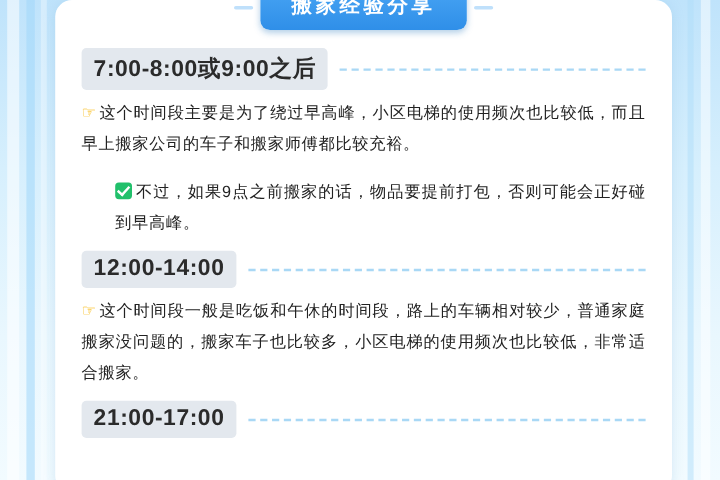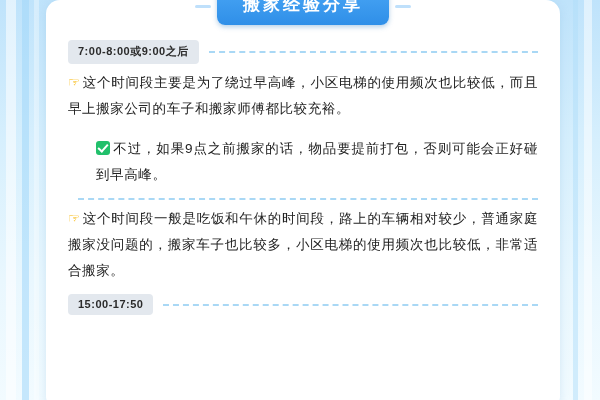--- a/index.html
+++ b/index.html
@@ -80,21 +80,21 @@
     box-sizing: border-box;
   }
   .time-row {
     display: flex;
     align-items: center;
     margin: 10px 0 6px 0;
   }
   .time-tag {
     background: #e3e8ee;
     color: #2b2b2b;
-    font-size: 11px;
+    font-size: 19px;
     font-weight: bold;
     padding: 4px 10px 5px 10px;
     border-radius: 4px;
     white-space: nowrap;
     letter-spacing: 0.5px;
   }
   .dashes {
     flex: 1;
     margin-left: 10px;
     height: 0;
@@ -164,26 +164,27 @@
         <span class="dashes"></span>
       </div>
       <p class="para">
         <span class="lead emoji-point">☞</span><span>这个时间段主要是为了绕过早高峰，小区电梯的使用频次也比较低，而且早上搬家公司的车子和搬家师傅都比较充裕。</span>
       </p>
       <p class="para second">
         <span class="emoji-check"></span><span>不过，如果9点之前搬家的话，物品要提前打包，否则可能会正好碰到早高峰。</span>
       </p>
 
       <div class="time-row">
+        <span class="time-tag">12:00-14:00</span>
         <span class="dashes"></span>
       </div>
       <p class="para">
         <span class="lead emoji-point">☞</span><span>这个时间段一般是吃饭和午休的时间段，路上的车辆相对较少，普通家庭搬家没问题的，搬家车子也比较多，小区电梯的使用频次也比较低，非常适合搬家。</span>
       </p>
 
       <div class="time-row">
-        <span class="time-tag">15:00-17:50</span>
+        <span class="time-tag">21:00-17:00</span>
         <span class="dashes"></span>
       </div>
 
     </div>
   </div>
 </div>
 
 </body></html>

